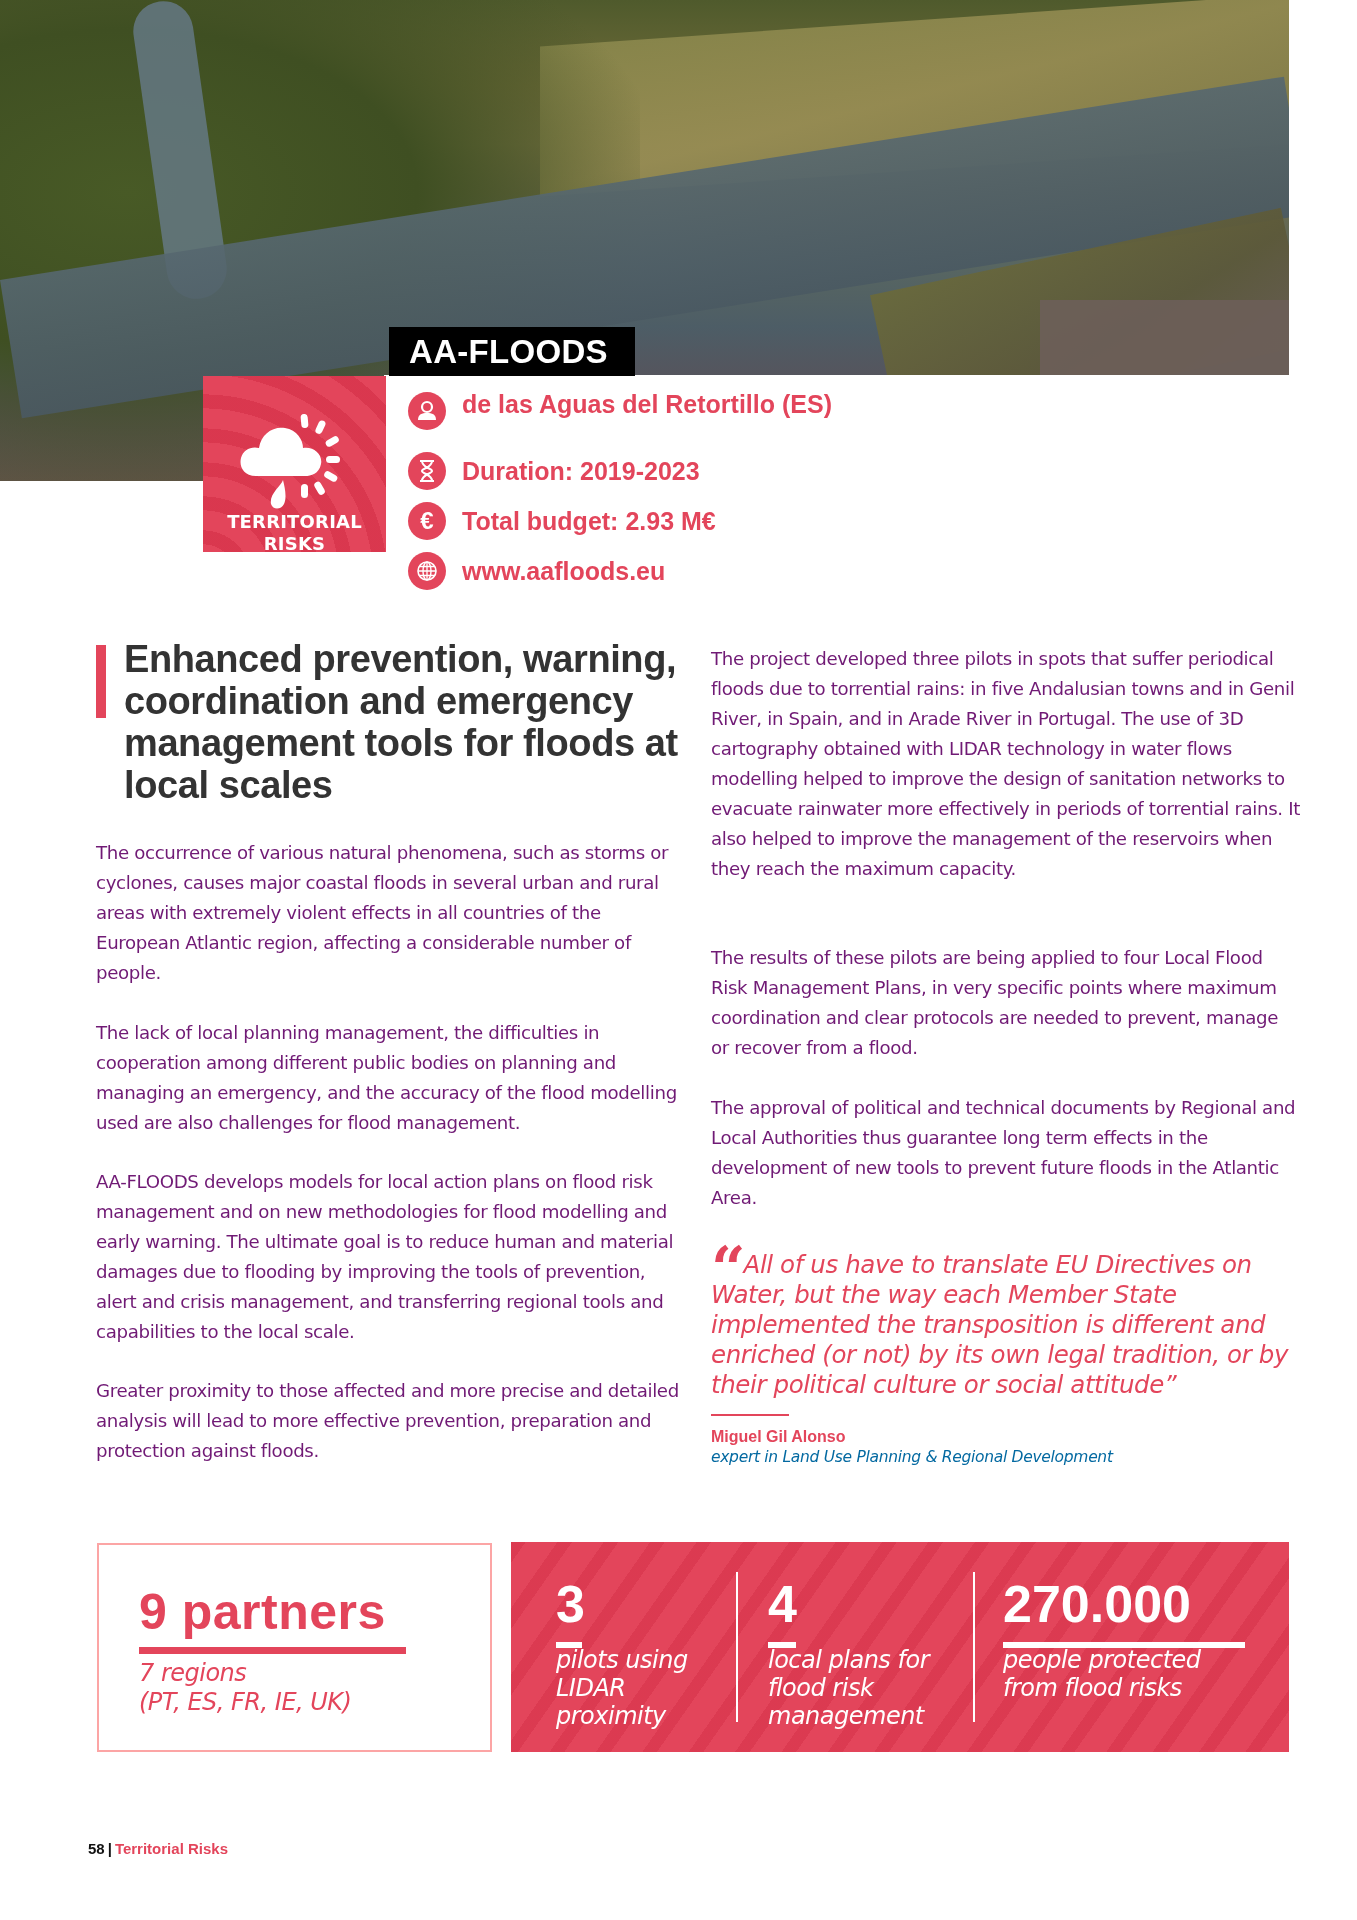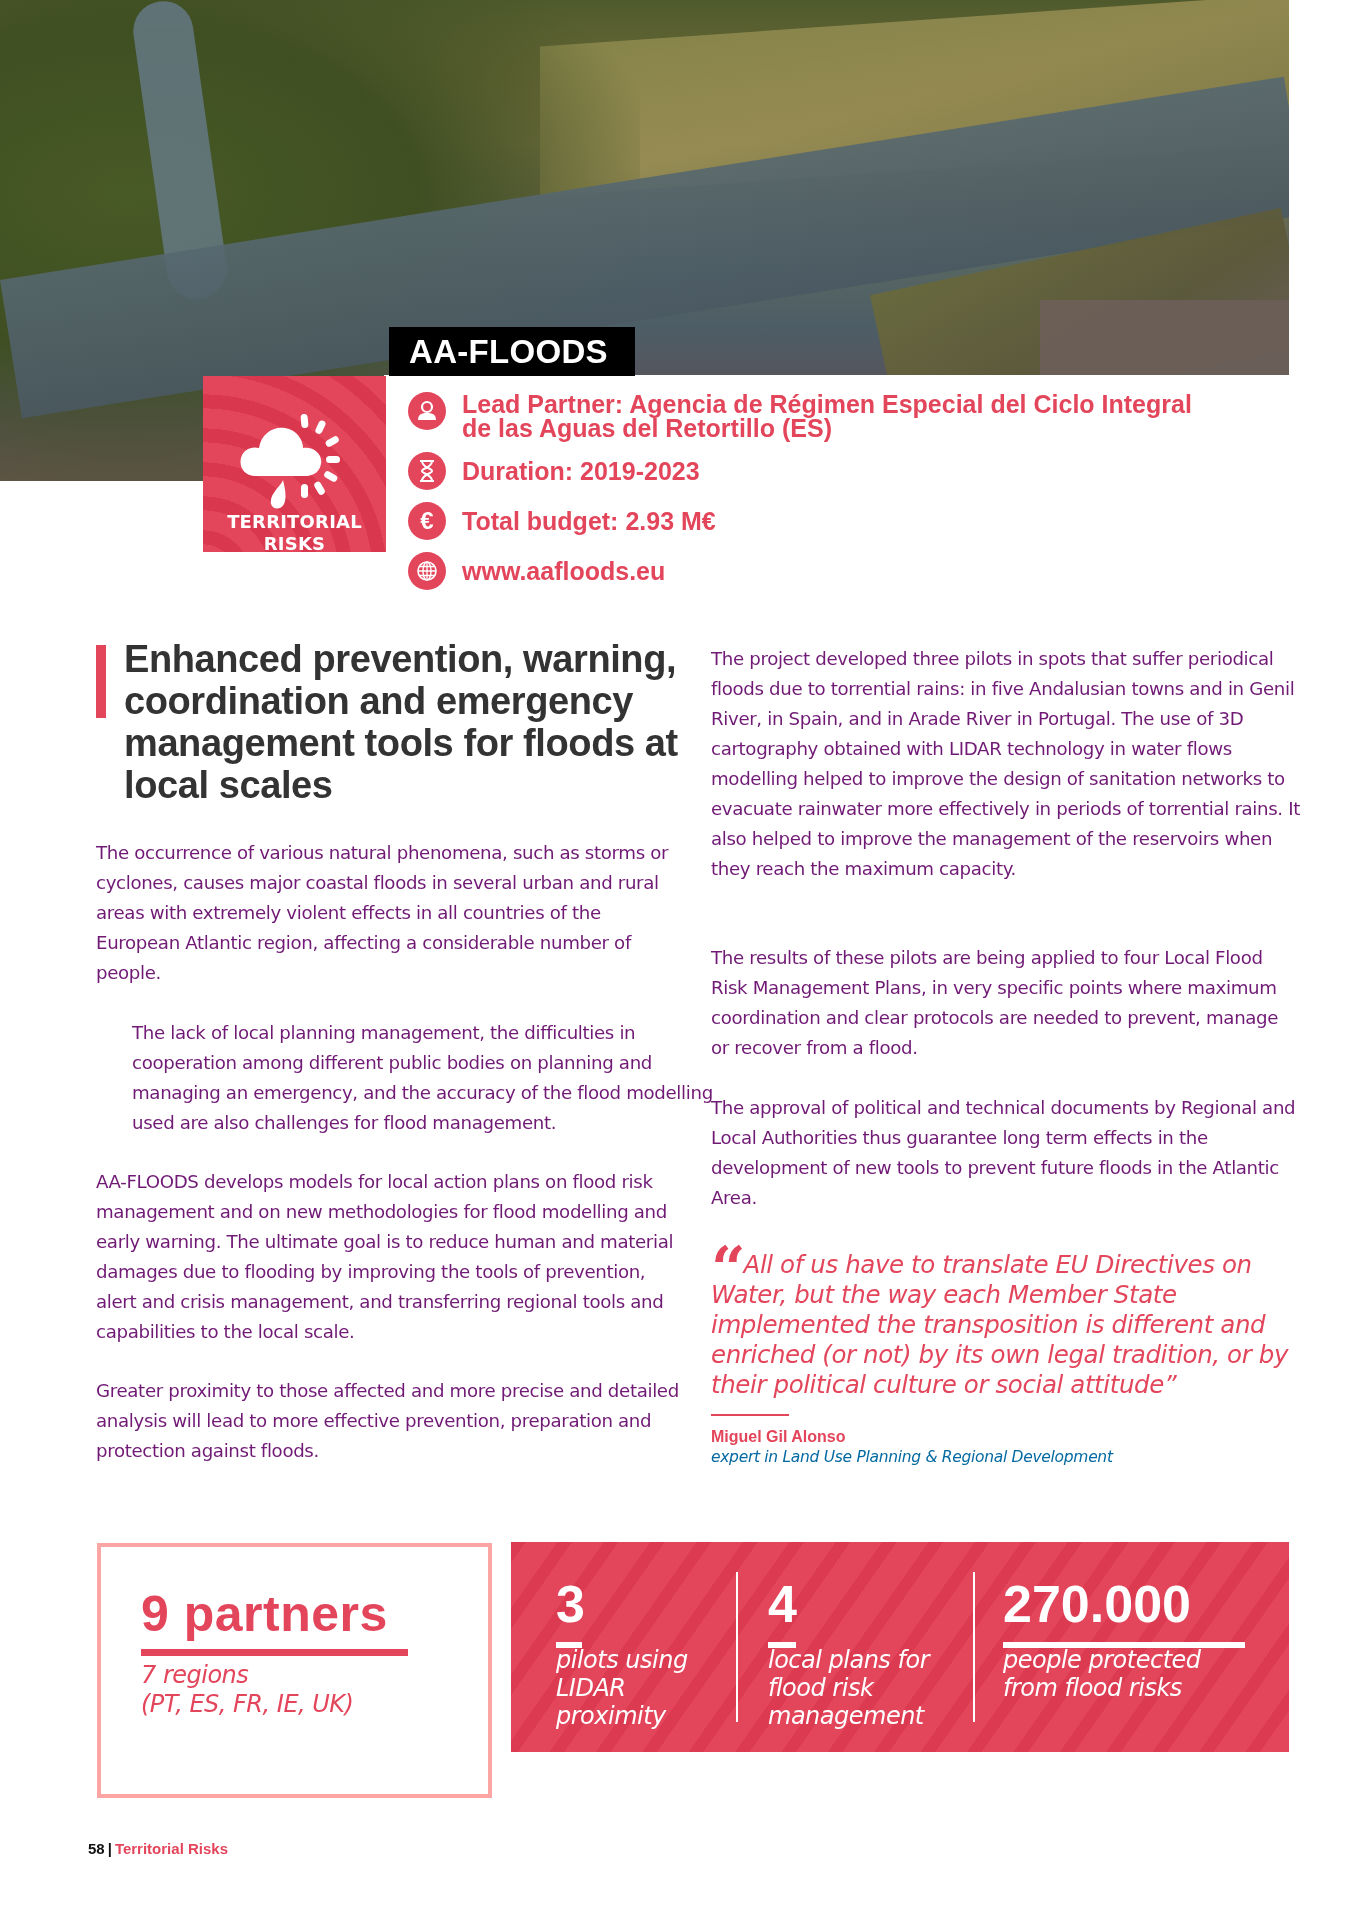--- a/index.html
+++ b/index.html
@@ -42,39 +42,39 @@
   .row-web { top:552px; }
   .row-duration .info-text, .row-budget .info-text, .row-web .info-text { margin-top:7px; }
 
   
   .accent-bar { position:absolute; left:96px; top:645px; width:10px; height:73px; background:#e3455b; }
   .headline { position:absolute; left:124px; top:638px; width:570px; margin:0;
     font-family:"Liberation Sans", sans-serif; font-weight:700; font-size:38px; line-height:42px; color:#333333; letter-spacing:-0.4px; }
   .body-text { font-family:"DejaVu Sans", sans-serif; font-size:18.2px; line-height:30px; color:#701a75; margin:0; letter-spacing:-0.35px; }
   .col-left { position:absolute; left:96px; width:590px; }
   .p1 { top:838px; }
-  .p2 { top:1018px;margin-left:36px; }
+  .p2 { top:1018px; }
   .p3 { top:1167px; }
   .p4 { top:1376px; }
 
   
   .col-right { position:absolute; left:711px; width:590px; }
   .r1 { top:644px; }
   .r2 { top:943px; }
   .r3 { top:1093px; }
 
   .quote { position:absolute; left:711px; top:1250px; width:600px; color:#e3455b;
     font-family:"DejaVu Sans", sans-serif; font-style:italic; font-size:24.5px; line-height:30px; letter-spacing:-0.4px; }
   .quote-mark { font-family:"DejaVu Serif", serif; font-style:normal; font-weight:700; font-size:60px; line-height:20px; vertical-align:-16px; margin-right:6px; letter-spacing:-8px; }
   .quote-rule { position:absolute; left:711px; top:1414px; width:78px; height:2px; background:#e3455b; }
   .quote-author { position:absolute; left:711px; top:1427px; color:#e3455b; font-family:"Liberation Sans", sans-serif; font-weight:700; font-size:16px; line-height:20px; }
   .quote-role { position:absolute; left:711px; top:1447px; color:#0369a1; font-family:"DejaVu Sans", sans-serif; font-style:italic; font-size:15.5px; line-height:20px; letter-spacing:-0.3px; }
 
   
-  .stat-white { position:absolute; left:97px; top:1543px; width:395px; height:255px; border:4px solid #fca5a5; box-sizing:border-box;text-decoration:underline; }
+  .stat-white { position:absolute; left:97px; top:1543px; width:395px; height:209px; border:2px solid #fca5a5; box-sizing:border-box;text-decoration:underline; }
   .stat-big { position:absolute; font-family:"Liberation Sans", sans-serif; font-weight:700; color:#e3455b; font-size:50px; line-height:50px; }
   .stat-white .stat-big { left:40px; top:42px; letter-spacing:0.5px; }
   .stat-white .underline { position:absolute; left:40px; top:102px; width:267px; height:7px; background:#e3455b; }
   .stat-white .sub { position:absolute; left:40px; top:114px; color:#e3455b; font-family:"DejaVu Sans", sans-serif; font-style:italic; font-size:24px; line-height:29px; letter-spacing:-0.5px; }
 
   .stat-pink { position:absolute; left:511px; top:1542px; width:778px; height:210px; background:#e3455b; overflow:hidden; }
   .stat-pink .stripes { position:absolute; inset:0;
     background: repeating-linear-gradient(125deg, rgba(200,30,55,0.28) 0 12px, rgba(255,255,255,0) 12px 38px); }
   .stat-cell { position:absolute; top:0; height:210px; }
   .stat-cell .num { position:absolute; top:36px; color:#fff; font-family:"Liberation Sans", sans-serif; font-weight:700; font-size:52px; line-height:52px; }
@@ -133,21 +133,20 @@
 </div>
 
 <div class="info-row row-lead">
   <div class="info-icon">
     <svg width="24" height="24" viewBox="0 0 24 24">
         <circle cx="12" cy="8" r="5" fill="none" stroke="#fff" stroke-width="2.2"></circle>
         <path d="M3 21 C3 15 7 14 12 14 C17 14 21 15 21 21 Z" fill="#fff"></path>
       </svg>
   </div>
   <div class="info-text">
-    <div>Lead Partner: Agencia de Régimen Especial del Ciclo Integral</div>
     <div>de las Aguas del Retortillo (ES)</div>
   </div>
 </div>
 
 <div class="info-row row-duration">
   <div class="info-icon">
     <svg width="22" height="24" viewBox="0 0 22 24">
         <path d="M4 2 H18 M4 22 H18 M6 2 C6 9 16 9 16 12 C16 15 6 15 6 22 M16 2 C16 9 6 9 6 12 C6 15 16 15 16 22" fill="none" stroke="#fff" stroke-width="2"></path>
       </svg>
   </div>

